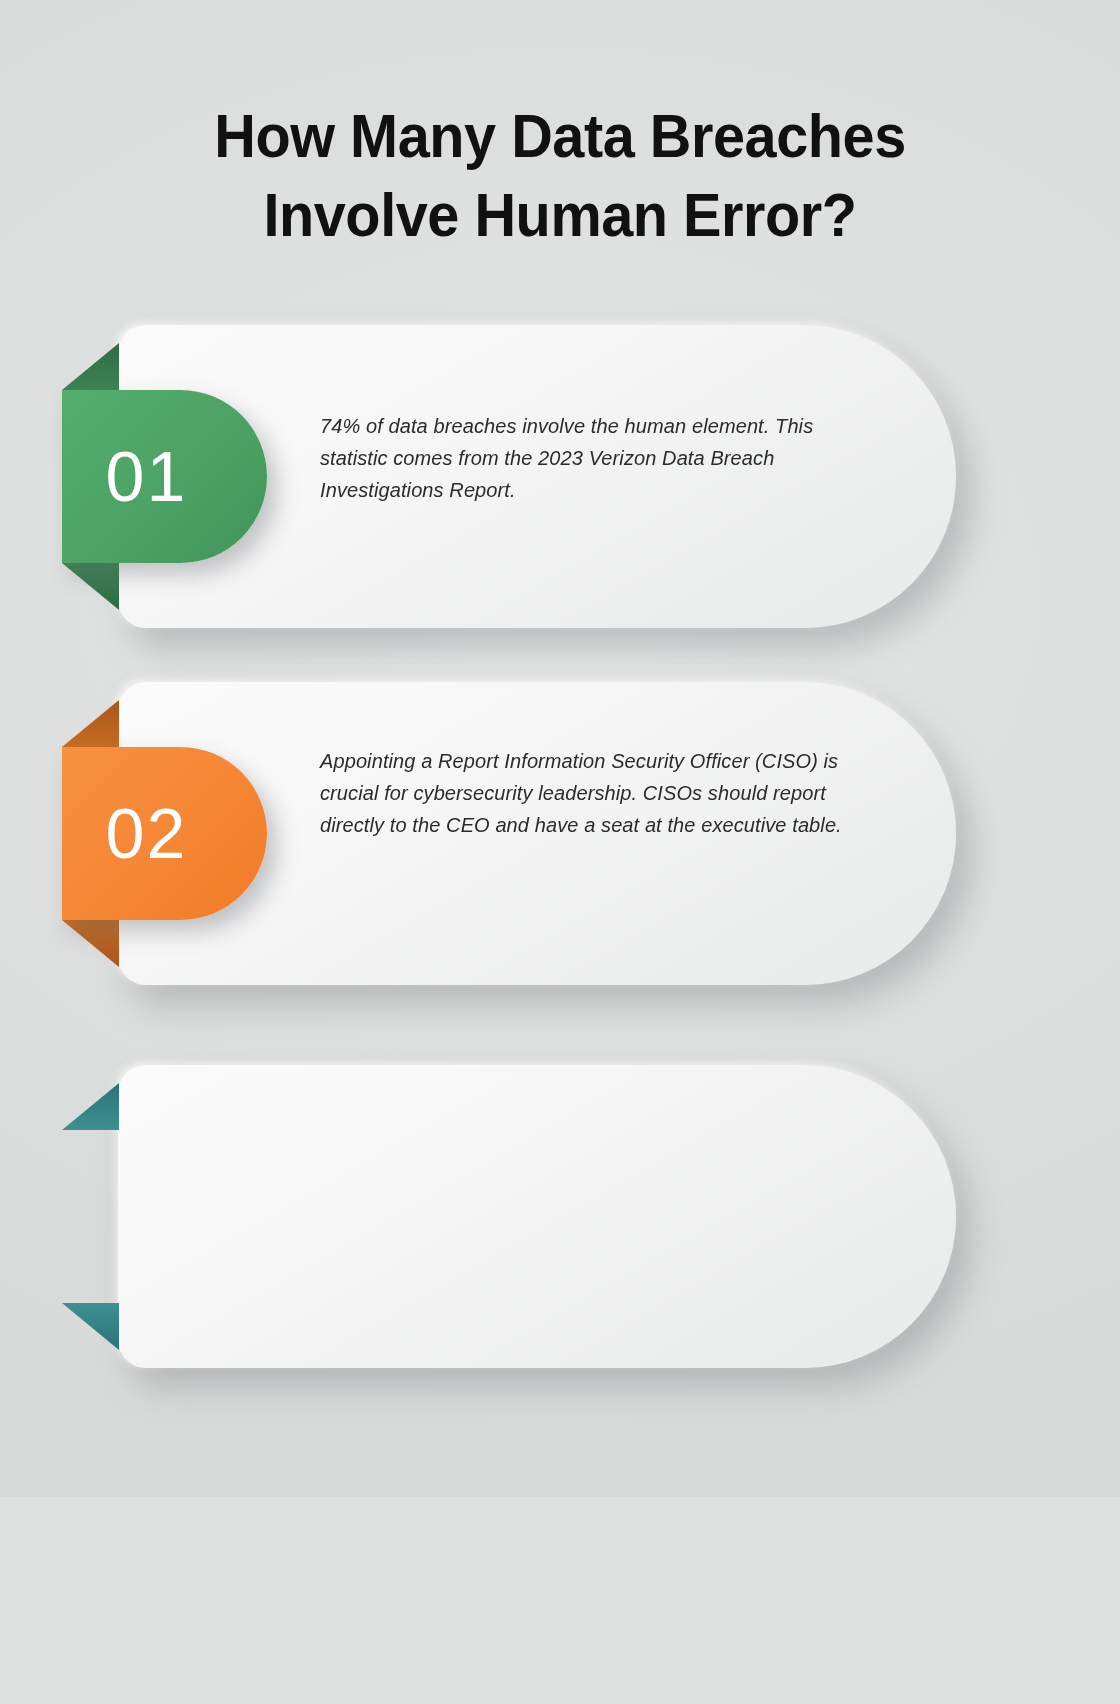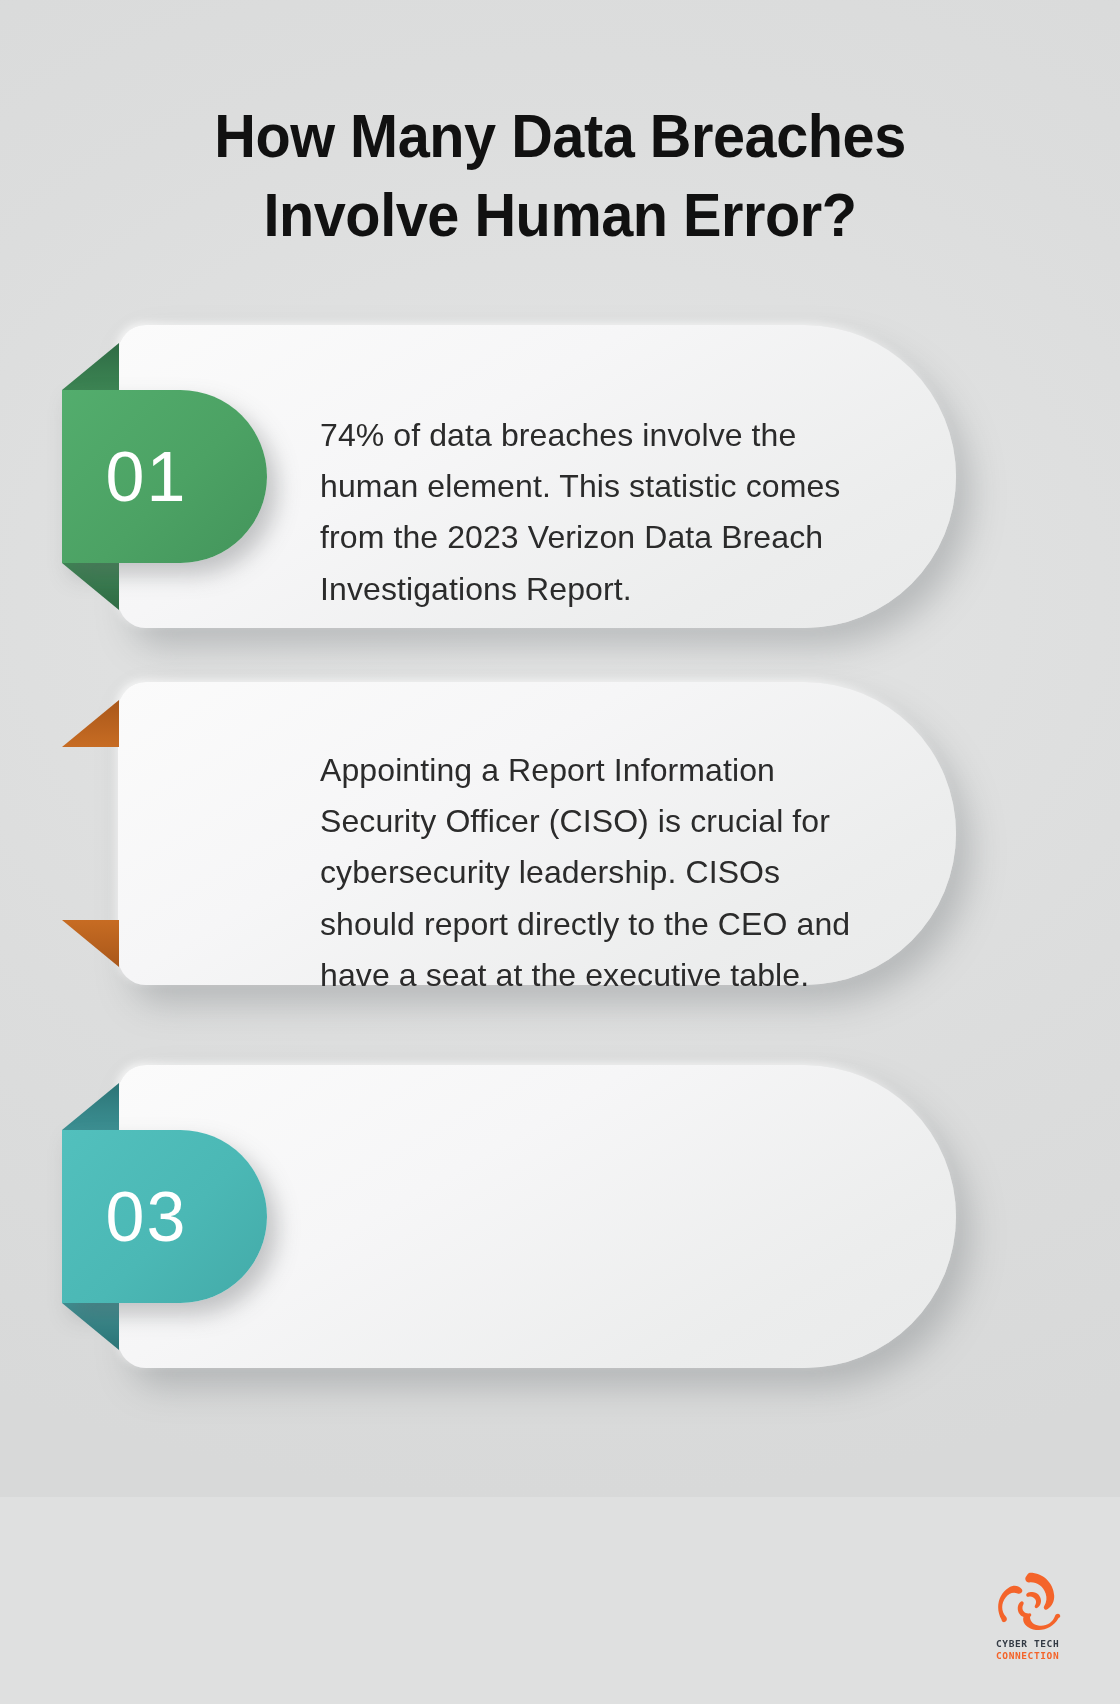--- a/index.html
+++ b/index.html
@@ -97,25 +97,26 @@
     z-index:2;
   }
   .fold-top  { top:28px; }
   .fold-bottom { top:248px; }
 
   
   .body-text {
     position:absolute;
     left:320px;
     width:540px;
-    font-size:32px;
+    font-size:20px;
     line-height:1.60;
     color:#2b2b2b;
     font-family:"Liberation Sans", sans-serif;
     letter-spacing:0.1px;
+    font-style:italic;
   }
   #text-1 { top:95px; }
   #text-2 { top:73px; }
   #text-3 { top:73px; }
 
   
   .logo {
     position:absolute;
     left:994px;
     top:1570px;
@@ -201,20 +202,23 @@
     <svg class="fold-bottom" viewBox="0 0 57 47" preserveAspectRatio="none">
       <defs>
         <linearGradient id="fb2" x1="0" y1="1" x2="0" y2="0">
           <stop offset="0%" stop-color="#A9571A"></stop>
           <stop offset="100%" stop-color="#C76C23"></stop>
         </linearGradient>
       </defs>
       <polygon points="57,47 57,0 0,0" fill="url(#fb2)"></polygon>
     </svg>
 
+    <div class="badge" style="background:linear-gradient(135deg,#f8913f 0%, #F58634 55%, #ef7c27 100%);">
+      <span class="badge-num">02</span>
+    </div>
 
     <p class="body-text" id="text-2">Appointing a Report Information Security Officer (CISO) is crucial for cybersecurity leadership. CISOs should report directly to the CEO and have a seat at the executive table.</p>
   </div>
 
   <div class="card-wrap" id="card-3">
     <div class="panel"></div>
 
     <svg class="fold-top" viewBox="0 0 57 47" preserveAspectRatio="none">
       <defs>
         <linearGradient id="ft3" x1="0" y1="0" x2="0" y2="1">
@@ -228,45 +232,17 @@
     <svg class="fold-bottom" viewBox="0 0 57 47" preserveAspectRatio="none">
       <defs>
         <linearGradient id="fb3" x1="0" y1="1" x2="0" y2="0">
           <stop offset="0%" stop-color="#2C7476"></stop>
           <stop offset="100%" stop-color="#3C9093"></stop>
         </linearGradient>
       </defs>
       <polygon points="57,47 57,0 0,0" fill="url(#fb3)"></polygon>
     </svg>
 
-    <div class="badge" style="background:linear-gradient(135deg,#52c0bd 0%, #4BB8B5 55%, #43aaa8 100%);">
-      <span class="badge-num">03</span>
-    </div>
 
   </div>
 
-  <div class="logo">
-    <svg class="logo-mark" width="72" height="64" viewBox="0 0 100 90">
-      <g fill="#F4642A">
-
-        <path d="M50 4 C68 4 83 18 84 36 C84.5 44 81 51 75 55 C71.5 57.5 68 54 70 50.5
-                 C73.5 45 74 39 72 33 C68.5 22.5 59 16.5 49 17.5 C44 18 41.5 12 45 8.5
-                 C46.5 6.5 48 4 50 4 Z"></path>
-        <path d="M10 70 C1 54.5 5 34.5 20 25 C26.5 20.8 34.5 21.5 38.5 27 C41 30.5 36.5 34.5 32.5 33
-                 C26 30.6 20 33 15.8 38.5 C9 47.4 9.5 58.5 16 65.5 C19.8 69.5 15.5 75 11.5 72.8
-                 C10.8 72.3 10.3 71.6 10 70 Z"></path>
-        <path d="M90 68 C81 84 61 89 47 80 C40.8 76 38.5 68.5 42 63.5 C44.5 60 49.8 62 50 66
-                 C50.3 72.5 55 76.8 61.5 78 C72 80 81.5 74.5 85 65 C86.8 60 93 61 92.5 65.5
-                 C92.4 66.5 91 67.2 90 68 Z"></path>
-
-        <path d="M53 31 C60 31 65.5 36.5 65.5 43.5 C65.5 47.5 63.5 51 60.5 53.2
-                 C58 55 55.5 52 57 49.8 C58.8 47.2 59 44.5 57.8 42 C56 38.2 52 36.5 48 37.5
-                 C45 38.2 43.5 34.5 46 32.6 C48 31.2 50.5 31 53 31 Z"></path>
-        <path d="M34 48 C31 54.5 33.5 62 39.5 65.5 C43 67.5 47 67.5 50.2 65.8
-                 C53 64.3 51.8 60.6 49 61 C46 61.5 43.5 60.8 41.6 58.8 C38.8 55.8 38.6 51.5 40.8 48
-                 C42.5 45.3 38.5 42.5 36.5 45 C35.5 46 34.6 47 34 48 Z"></path>
-      </g>
-    </svg>
-    <div class="logo-line1">CYBER TECH</div>
-    <div class="logo-line2">CONNECTION</div>
-  </div>
 
 </div>
 
 </body></html>

